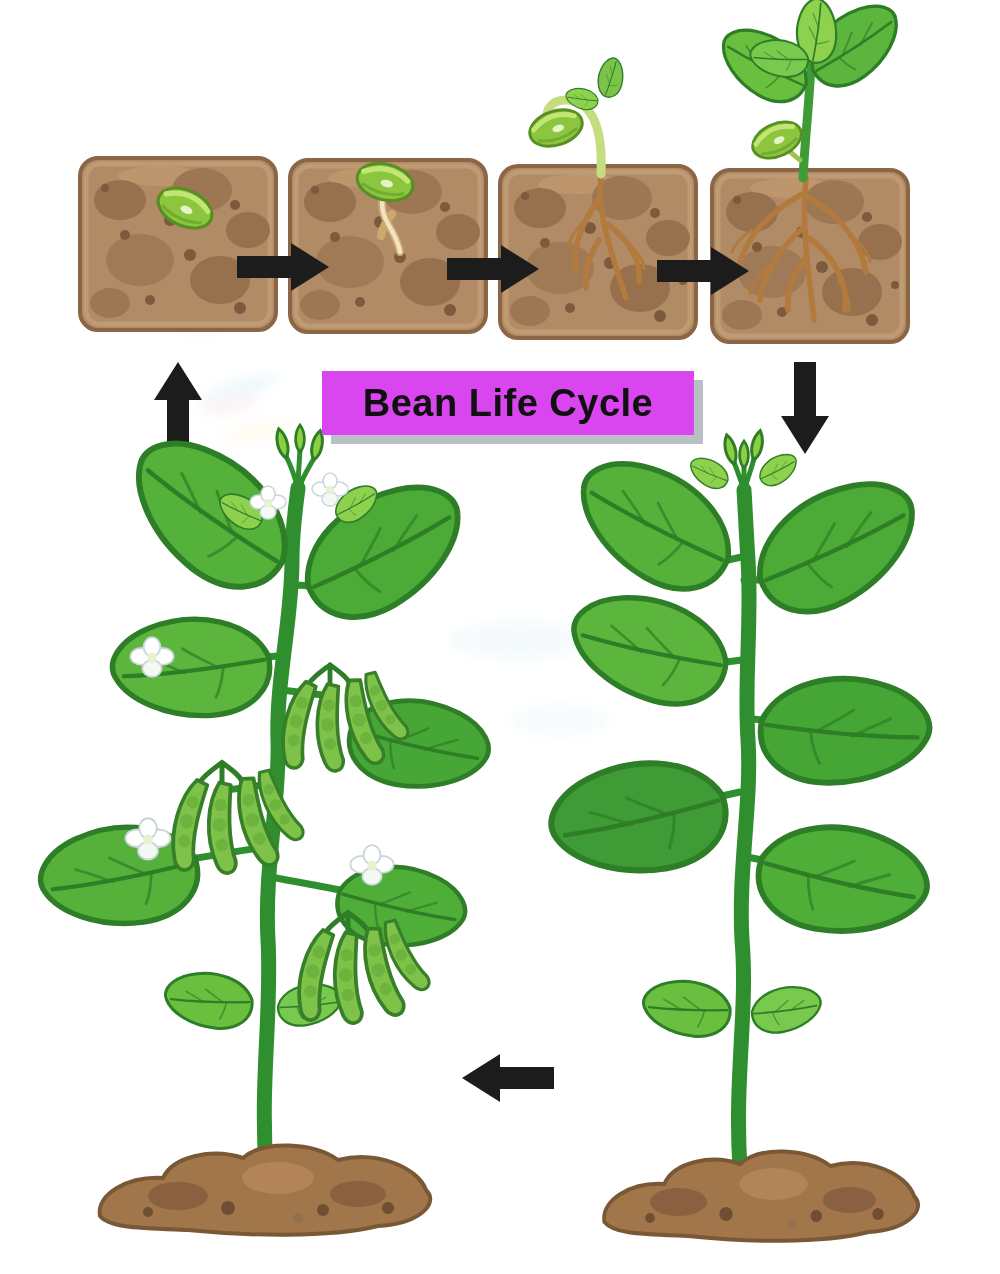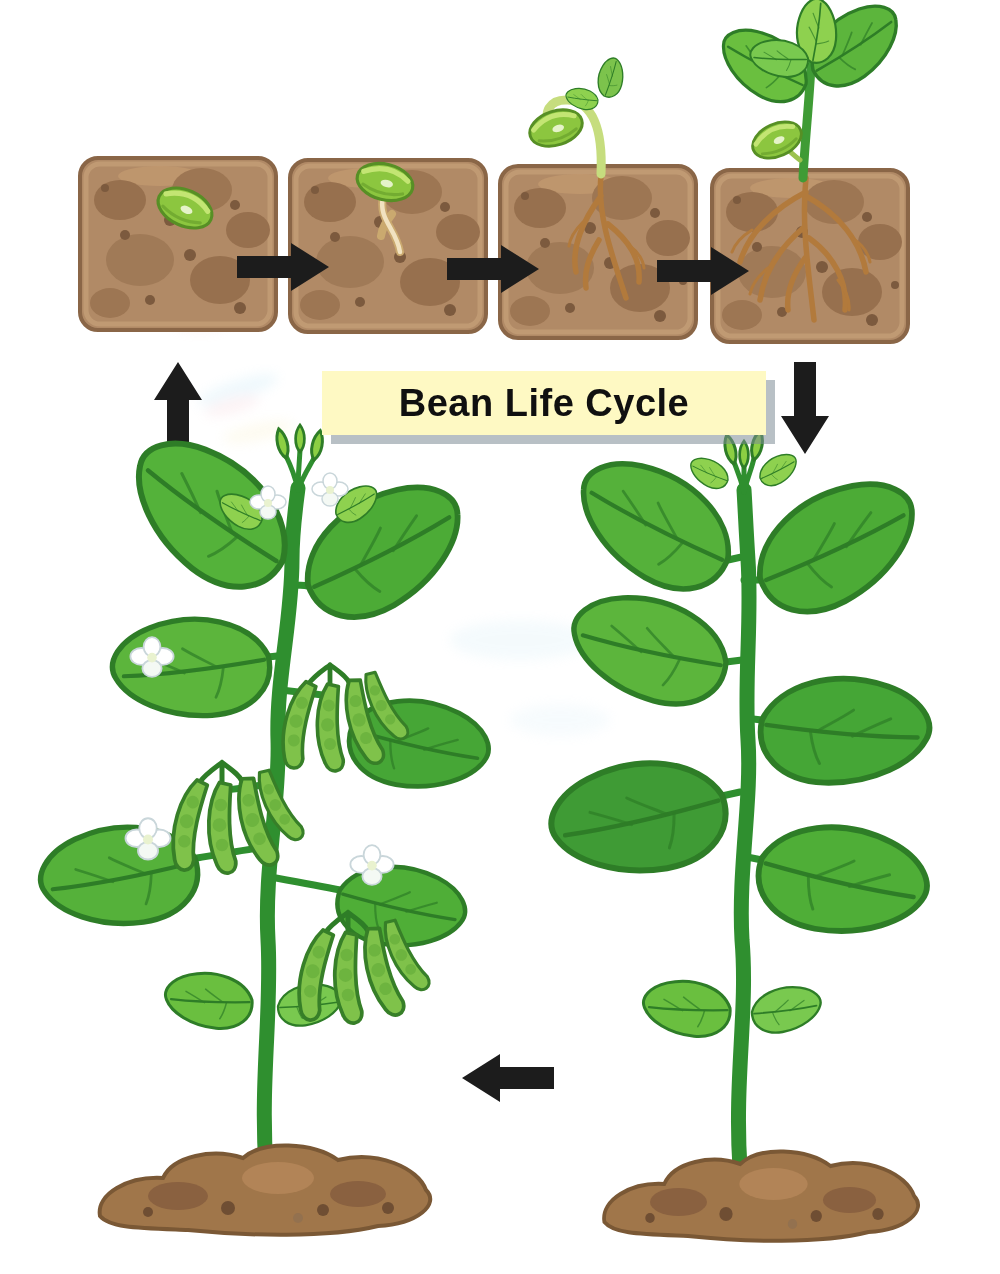--- a/index.html
+++ b/index.html
@@ -1,21 +1,21 @@
 <!DOCTYPE html>
 <html><head>
 <meta charset="utf-8">
 <style>
   * { margin:0; padding:0; box-sizing:border-box; }
   html, body { width:1000px; height:1274px; background:#ffffff; font-family:"Liberation Sans", sans-serif; }
   .canvas { position:relative; width:1000px; height:1274px; background:#ffffff; overflow:hidden; }
   .canvas > svg { position:absolute; left:0; top:0; }
   .title-banner {
-    position:absolute; left:322px; top:371px; width:444px; height:64px;
-    background:#fef9c3;
+    position:absolute; left:322px; top:371px; width:372px; height:64px;
+    background:#d946ef;
     box-shadow:9px 9px 0 rgba(125,140,150,0.55);
     display:flex; align-items:center; justify-content:center;
   }
   .title-text {
     font-family:"Liberation Sans", sans-serif;
     font-size:38px; font-weight:800; color:#101010; letter-spacing:0.5px;
     white-space:nowrap;
   }
 </style>
 </head>

